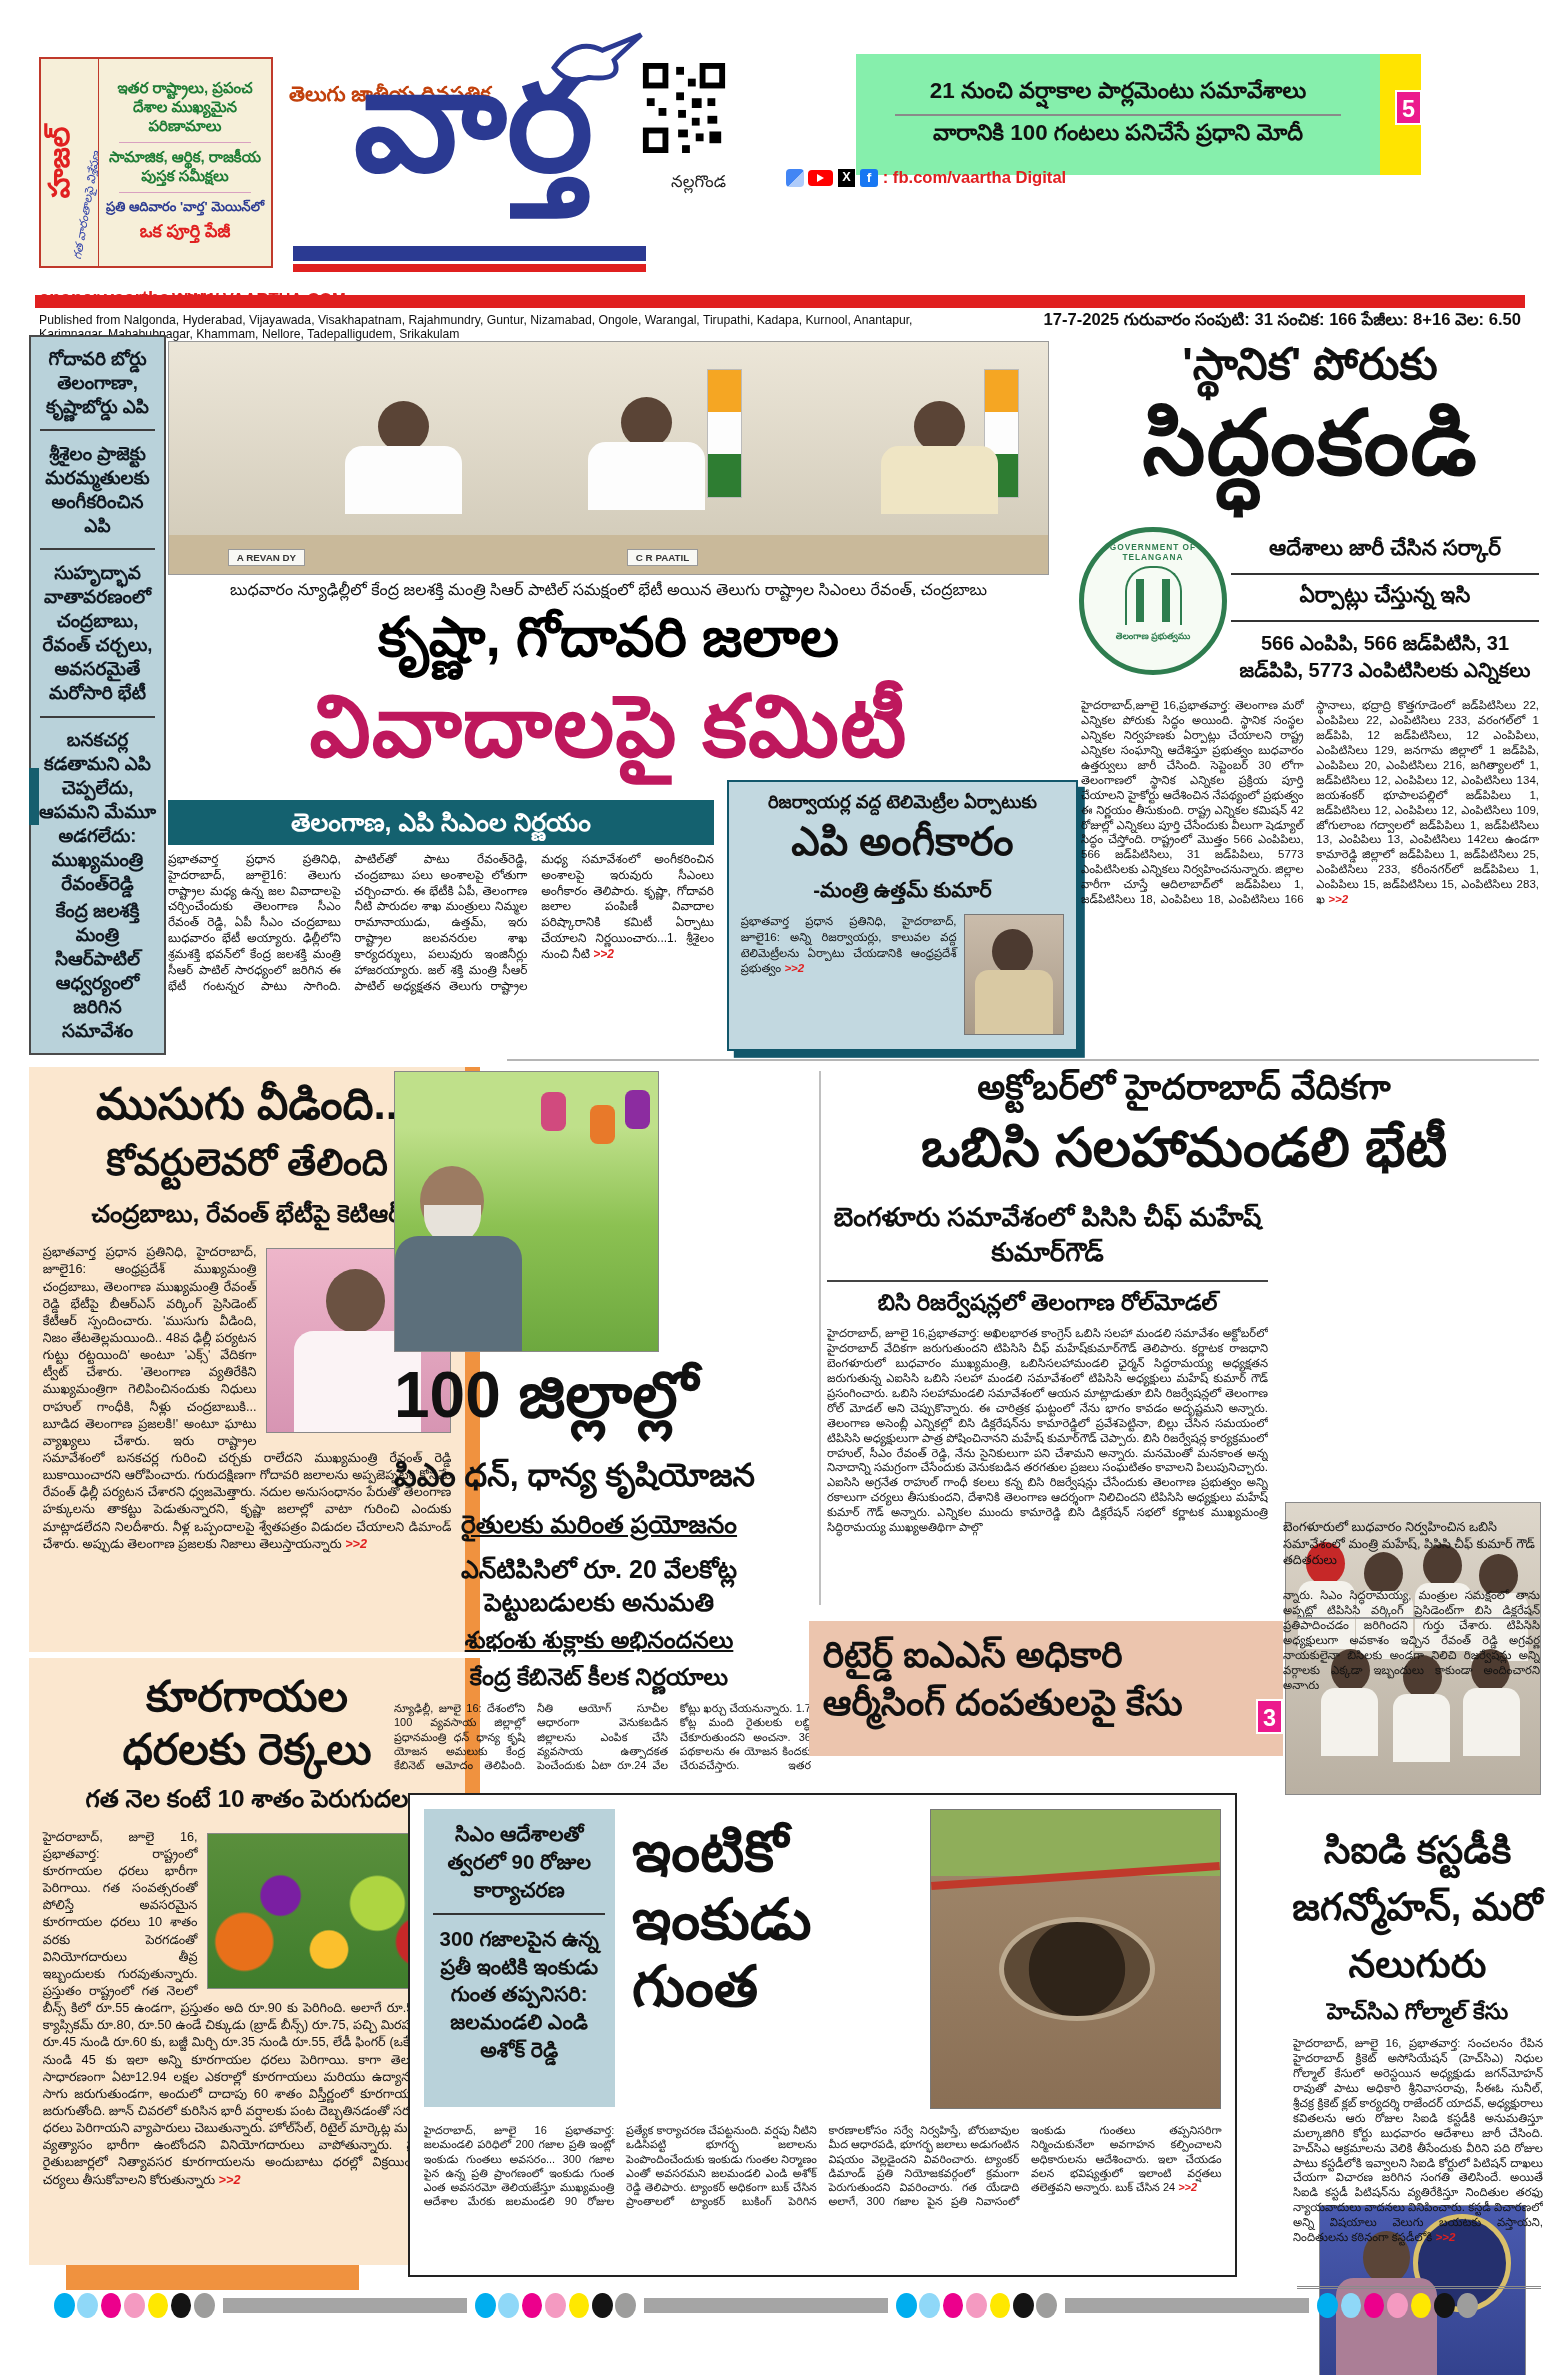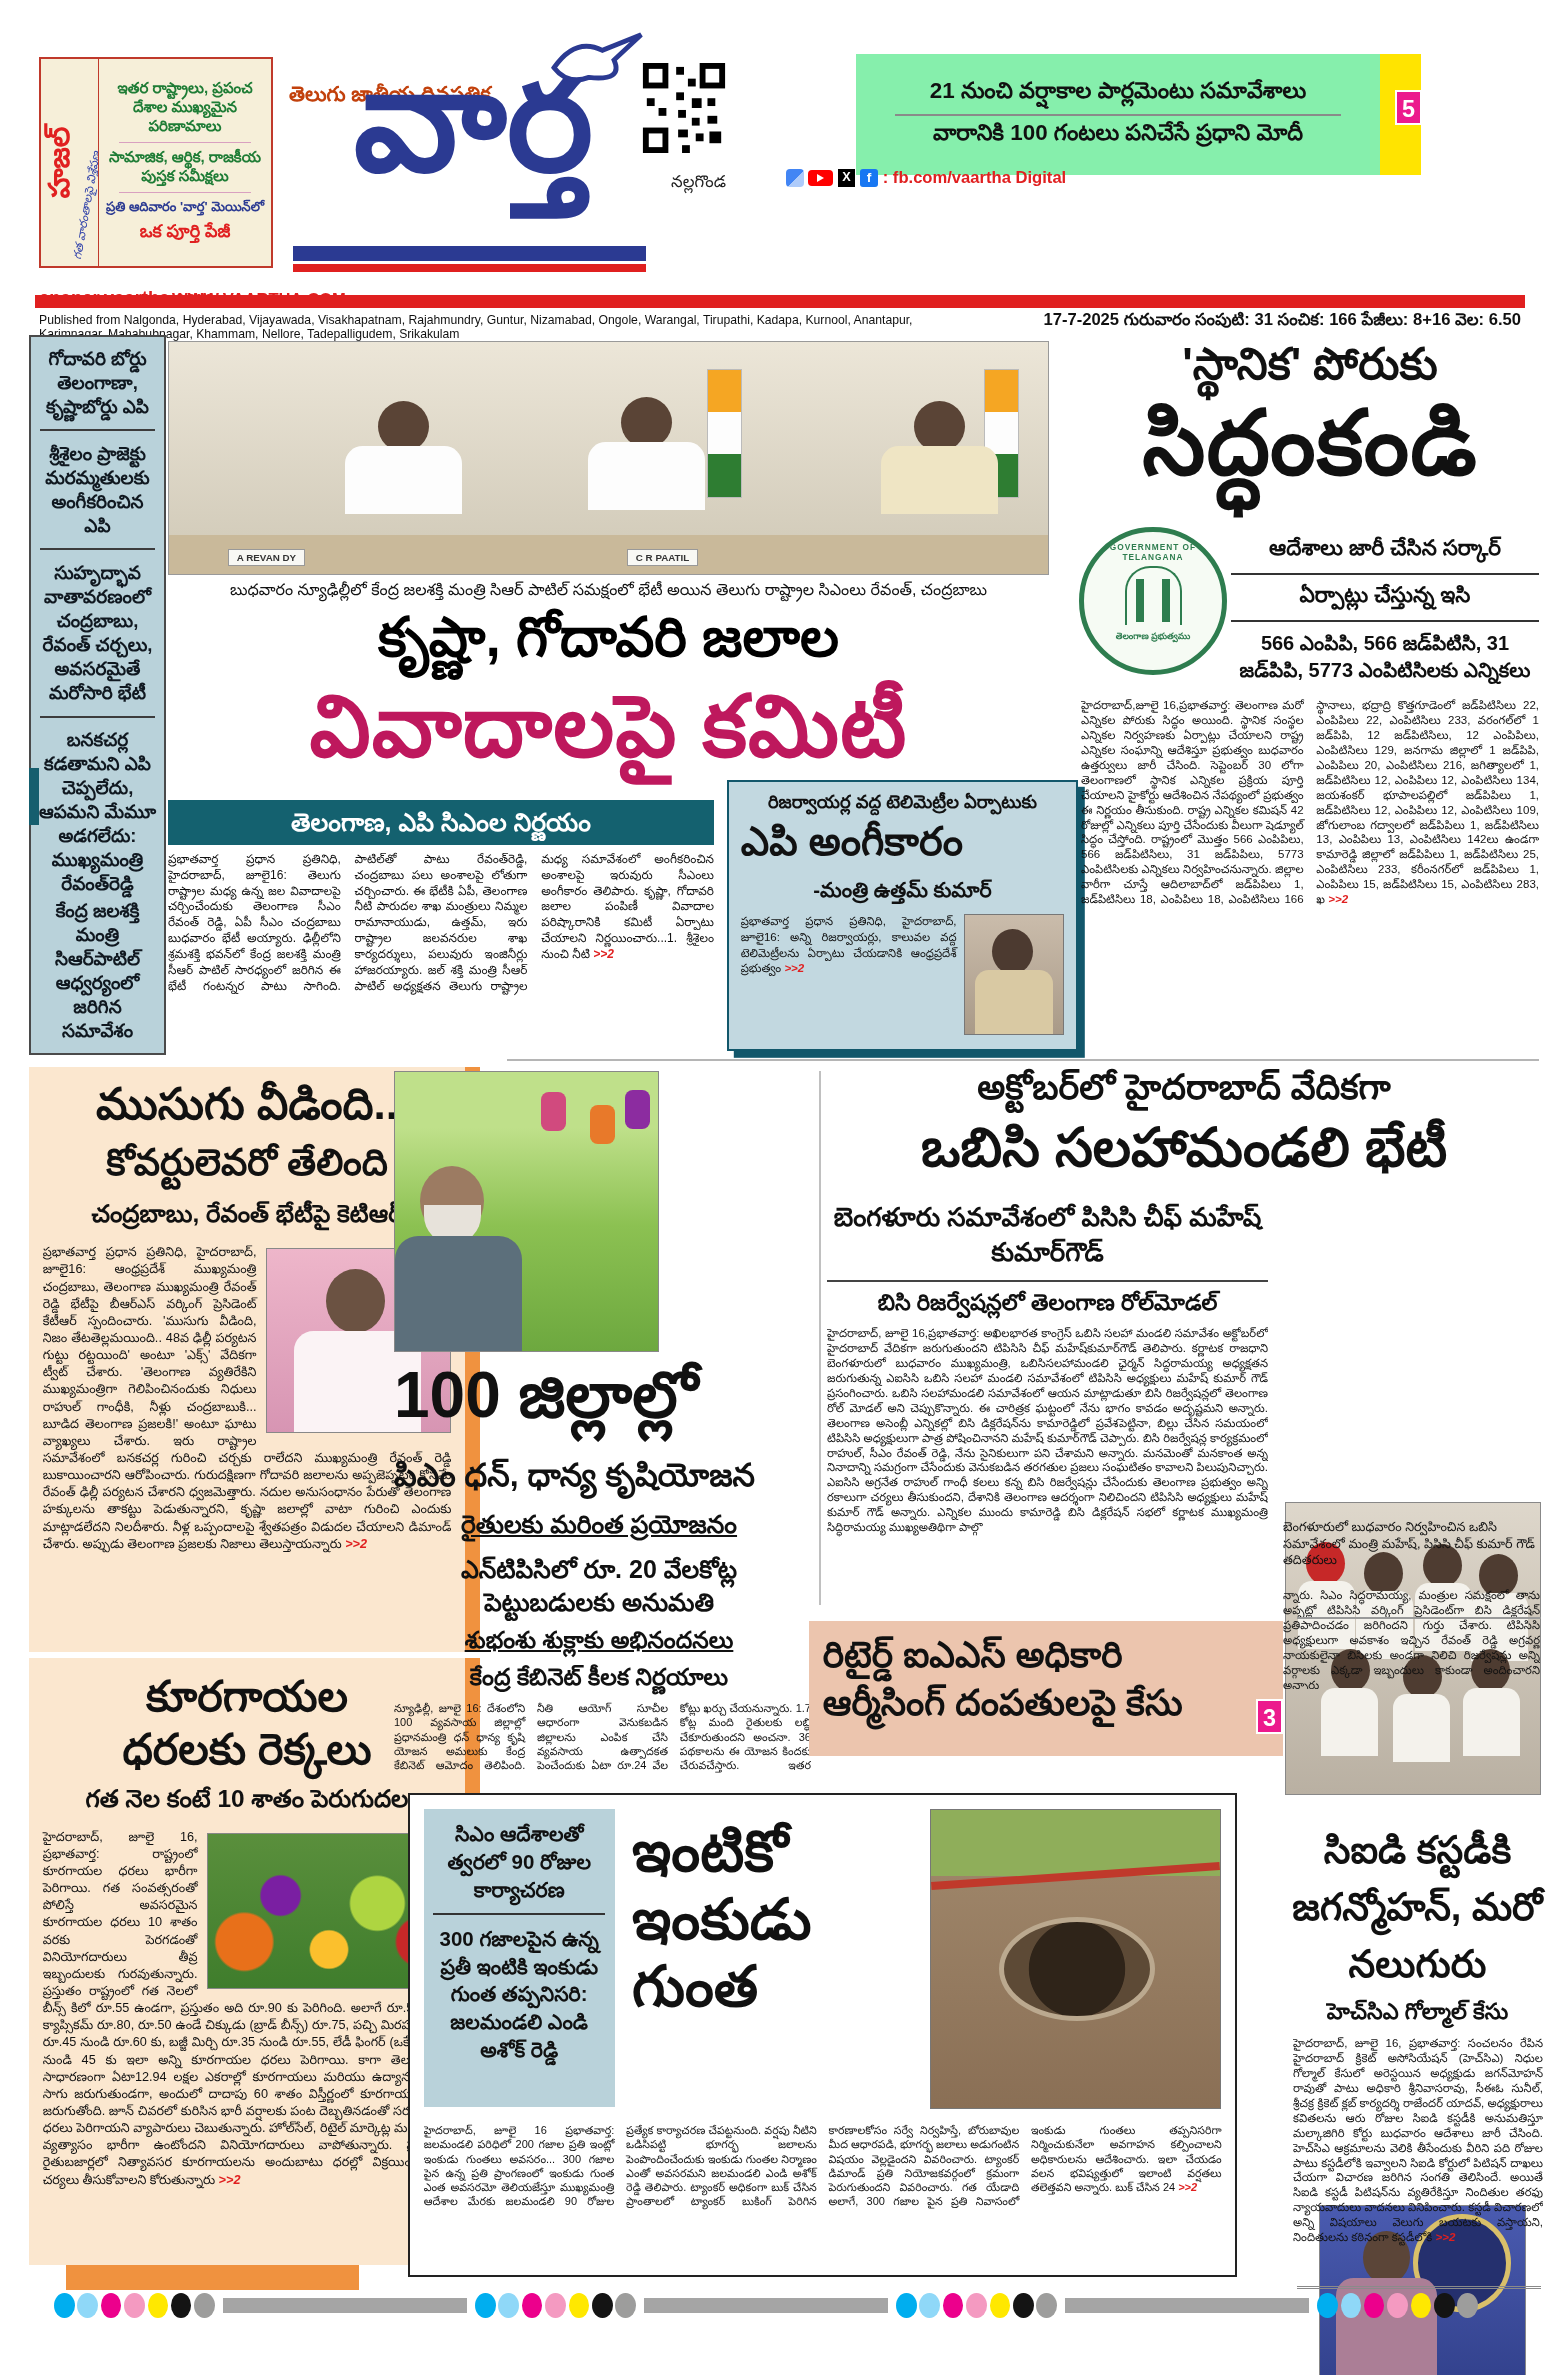--- a/index.html
+++ b/index.html
@@ -70,21 +70,21 @@
   .lead-caption{left:168px;top:581px;width:881px;text-align:center;font-size:16px;color:#111;}
   .lead-h1{left:168px;top:605px;width:881px;text-align:center;font-size:55px;font-weight:bold;color:#000;}
   .lead-h2{left:168px;top:677px;width:881px;text-align:center;font-size:86px;font-weight:800;color:#be185d;letter-spacing:1px;}
   .lead-kicker{left:168px;top:800px;width:546px;height:45px;background:#14616f;color:#fff;
                font-size:25px;font-weight:bold;text-align:center;line-height:45px;}
   .lead-body{left:168px;top:852px;width:546px;height:201px;font-size:12px;line-height:1.32;
              column-count:3;column-gap:13.7px;overflow:hidden;}
   .ap-box{left:727px;top:780px;width:351px;height:271px;background:#c2d8e0;border:2.9px solid #12576b;
           box-sizing:border-box;padding:9.8px 11.7px;box-shadow:6.8px 6.8px 0 #12576b;}
   .ap-box .k{font-size:18px;font-weight:bold;text-align:center;}
-  .ap-box .t{font-size:40px;font-weight:800;margin-top:2px;}
+  .ap-box .t{font-size:40px;font-weight:800;text-align:center;margin-top:2px;}
   .ap-box .by{font-size:20.5px;font-weight:bold;text-align:center;margin-top:3.9px;}
   .ap-row{display:flex;gap:7.8px;margin-top:7.8px;}
   .ap-row .txt{flex:1;font-size:11.5px;line-height:1.35;text-align:justify;}
   .uttam-photo{width:98px;height:119px;border:1px solid #777;
                background:linear-gradient(#cabcab,#a99a88);position:relative;flex:none;}
   .uttam-photo .head{position:absolute;left:27px;top:13.7px;width:41px;height:45px;border-radius:50%;background:#4c3a30;}
   .uttam-photo .body{position:absolute;left:9.8px;top:55px;width:78px;height:64px;border-radius:13.7px 13.7px 0 0;background:#d9c9a3;}
   
   .loc-h1{left:1081px;top:339px;width:458px;text-align:center;font-size:44px;font-weight:bold;}
   .loc-h2{left:1081px;top:392px;width:458px;text-align:center;font-size:90px;font-weight:800;letter-spacing:1px;}

